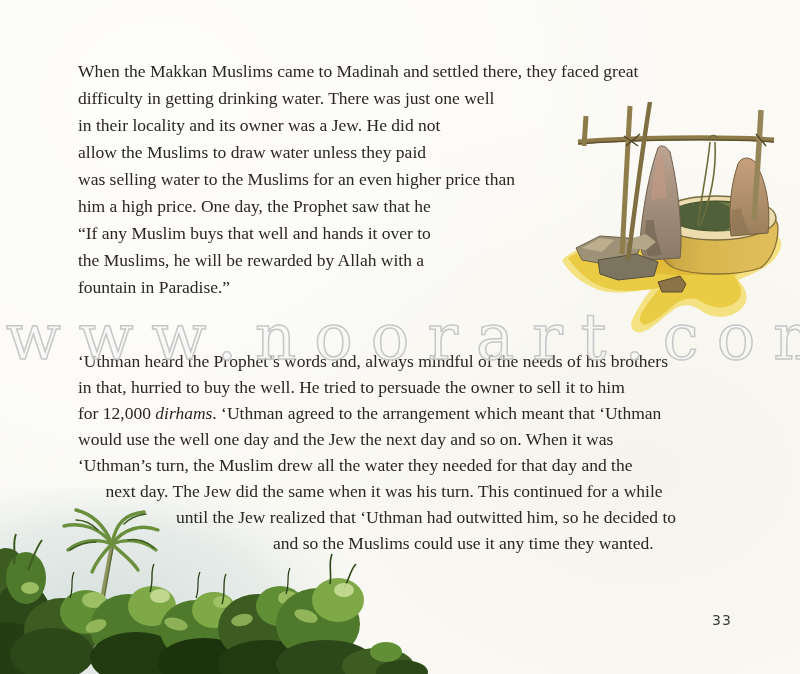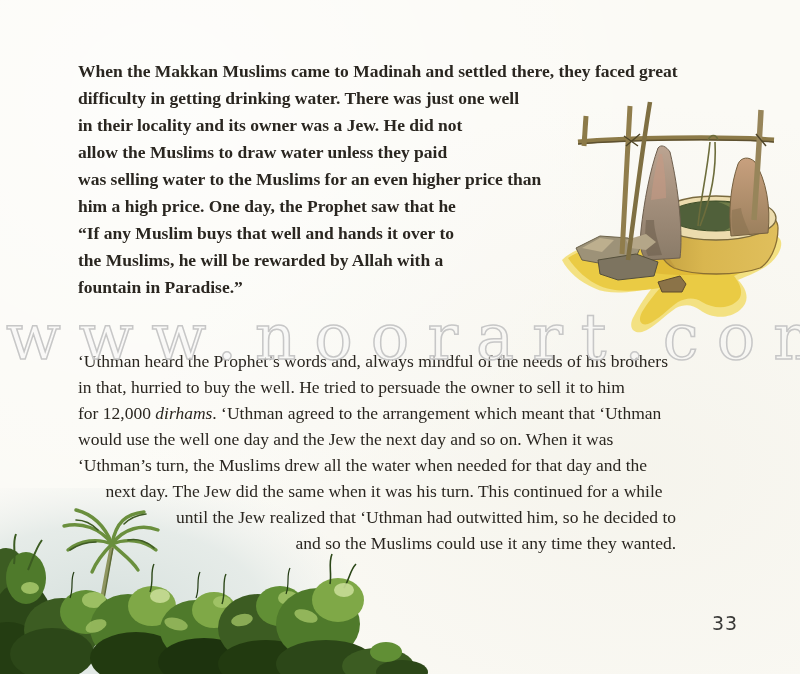--- a/index.html
+++ b/index.html
@@ -11,41 +11,41 @@
   }
   .page{
     position:relative;width:800px;height:674px;
     background:
       radial-gradient(ellipse at 20% 15%, rgba(255,255,255,.6), rgba(255,255,255,0) 60%),
       radial-gradient(ellipse at 80% 70%, rgba(240,238,228,.5), rgba(255,255,255,0) 55%),
       #fbfaf5;
     overflow:hidden;
   }
   .para{position:absolute;color:#2a2620;font-size:17.5px;z-index:2;}
-  #para1{left:78px;top:58px;line-height:27px;font-weight:bold;}
+  #para1{left:78px;top:58px;line-height:27px;}
   #para2{left:78px;top:348px;line-height:26px;}
   .line{white-space:nowrap;}
   .ind1{padding-left:14px;text-align:center;}
   .ind2{padding-left:98px;text-align:center;}
   .ind3{padding-left:137px;}
-  .ind4{padding-left:195px;text-align:right;}
+  .ind4{padding-left:195px;}
   em{}
   .watermark{
     position:absolute;left:6px;top:300px;width:800px;z-index:3;
     font-family:"DejaVu Serif", serif;
     font-size:64px;letter-spacing:18px;white-space:nowrap;
     color:rgba(255,255,255,0.45);
     -webkit-text-stroke:1.5px #c7c7c7;
     text-shadow:0 0 0 rgba(200,200,200,.15);
     pointer-events:none;
   }
   .page-number{
     position:absolute;left:712px;top:612px;z-index:2;
     font-family:"DejaVu Sans", sans-serif;
-    font-size:19px;color:#3a3a38;letter-spacing:1px;
+    font-size:14px;color:#3a3a38;letter-spacing:1px;
   }
   .well-illo{position:absolute;left:542px;top:90px;width:258px;height:245px;z-index:1;}
   .foliage-illo{position:absolute;left:0;top:478px;width:430px;height:196px;z-index:1;}
 </style>
 </head>
 <body>
 
 <div class="page">
 
   <div class="para" id="para1">
@@ -58,21 +58,21 @@
     <div class="line">“If any Muslim buys that well and hands it over to</div>
     <div class="line">the Muslims, he will be rewarded by Allah with a</div>
     <div class="line">fountain in Paradise.”</div>
   </div>
 
   <div class="para" id="para2">
     <div class="line">‘Uthman heard the Prophet’s words and, always mindful of the needs of his brothers</div>
     <div class="line">in that, hurried to buy the well. He tried to persuade the owner to sell it to him</div>
     <div class="line"><span>for 12,000 </span><em>dirhams</em><span>. ‘Uthman agreed to the arrangement which meant that ‘Uthman</span></div>
     <div class="line">would use the well one day and the Jew the next day and so on. When it was</div>
-    <div class="line">‘Uthman’s turn, the Muslims drew all the water when needed for that day and the</div>
+    <div class="line">‘Uthman’s turn, the Muslim drew all the water they needed for that day and the</div>
     <div class="line ind1">next day. The Jew did the same when it was his turn. This continued for a while</div>
     <div class="line ind2">until the Jew realized that ‘Uthman had outwitted him, so he decided to</div>
     <div class="line ind4">and so the Muslims could use it any time they wanted.</div>
   </div>
 
   <svg class="well-illo" viewBox="0 0 258 245" aria-hidden="true">
     <defs>
       <linearGradient id="stoneL" x1="0" y1="0" x2="0" y2="1">
         <stop offset="0" stop-color="#bca491"></stop>
           <stop offset="0.5" stop-color="#a28e7b"></stop>

